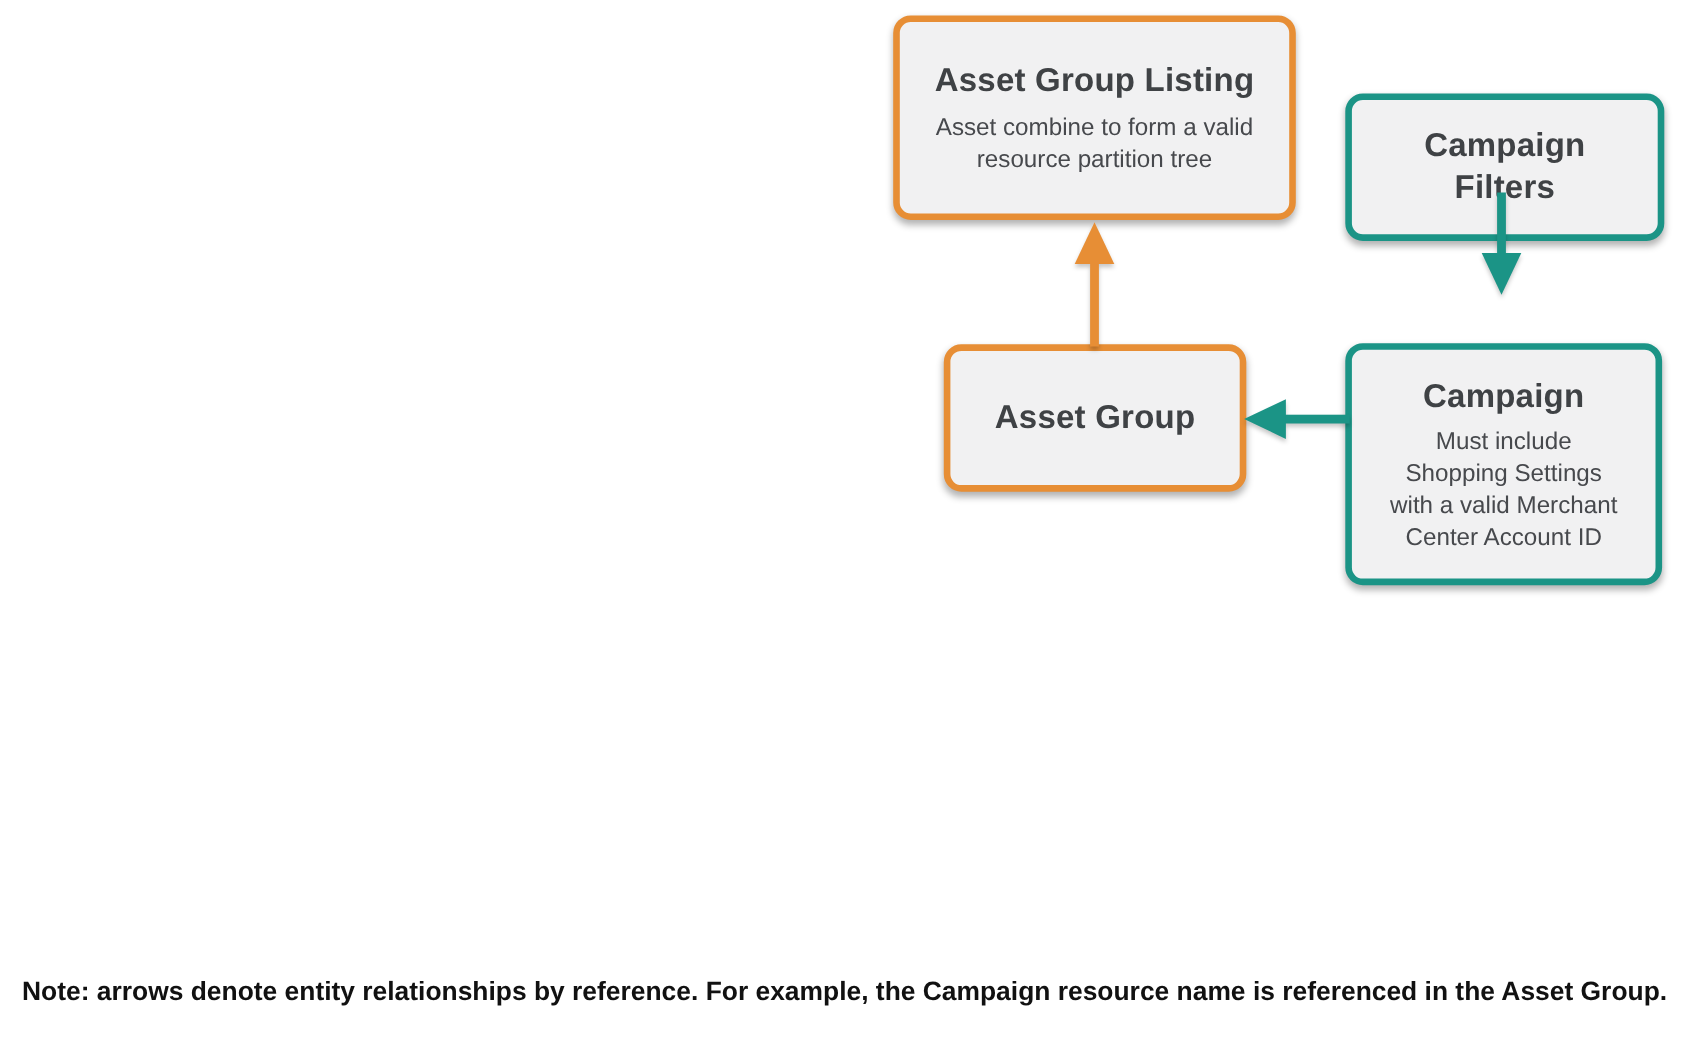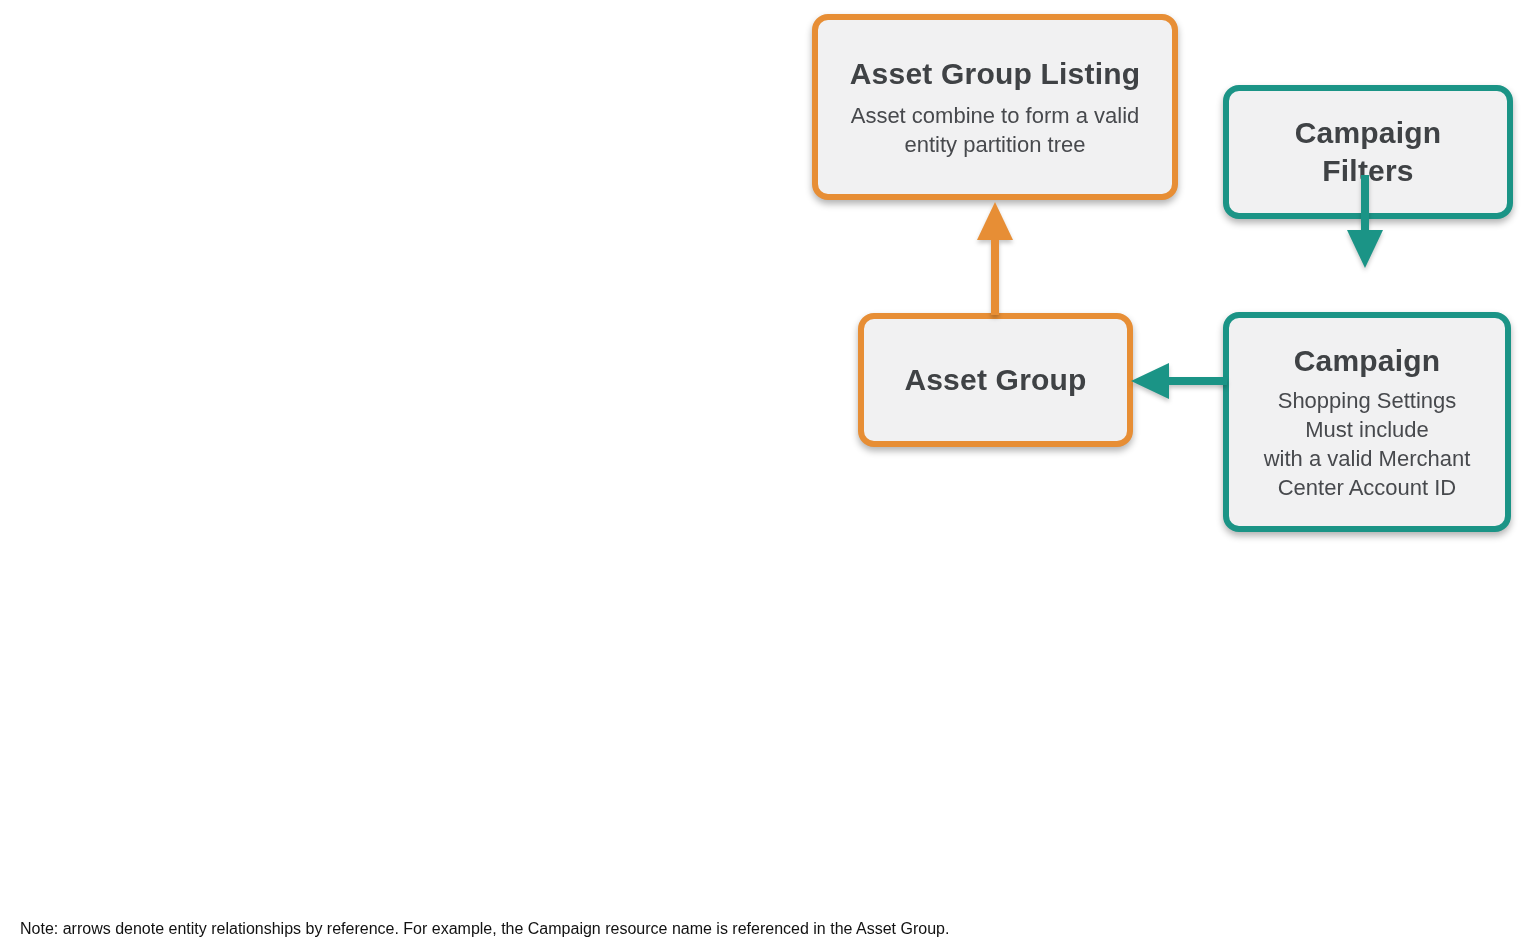--- a/index.html
+++ b/index.html
@@ -78,39 +78,39 @@
   .arrow--left .arrow-head {
     left: 1131px; top: 363px;
     border-top: 18px solid transparent;
     border-bottom: 18px solid transparent;
     border-right: 38px solid var(--teal);
   }
 
   .note {
     position: absolute;
     left: 20px;
-    top: 920px;
-    font-size: 16px;
-    font-weight: 400;
+    top: 888px;
+    font-size: 24px;
+    font-weight: 700;
     color: var(--note-color);
     white-space: nowrap;
   }
 </style>
 </head>
 <body>
 
 <div class="canvas">
 
   <div class="node node--orange node--filters">
     <div class="node-title">
       <div>Asset Group Listing</div>
     </div>
     <div class="node-subtitle">
       <div>Asset combine to form a valid</div>
-      <div>entity partition tree</div>
+      <div>resource partition tree</div>
     </div>
   </div>
 
   <div class="node node--teal node--campaign-budget">
     <div class="node-title">
       <div>Campaign</div>
       <div>Filters</div>
     </div>
   </div>
 
@@ -118,22 +118,22 @@
     <div class="node-title">
       <div>Asset Group</div>
     </div>
   </div>
 
   <div class="node node--teal node--campaign">
     <div class="node-title">
       <div>Campaign</div>
     </div>
     <div class="node-subtitle">
+      <div>Must include</div>
       <div>Shopping Settings</div>
-      <div>Must include</div>
       <div>with a valid Merchant</div>
       <div>Center Account ID</div>
     </div>
   </div>
 
   <div class="arrow arrow--up">
     <div class="arrow-stem"></div>
     <div class="arrow-head"></div>
   </div>
 

